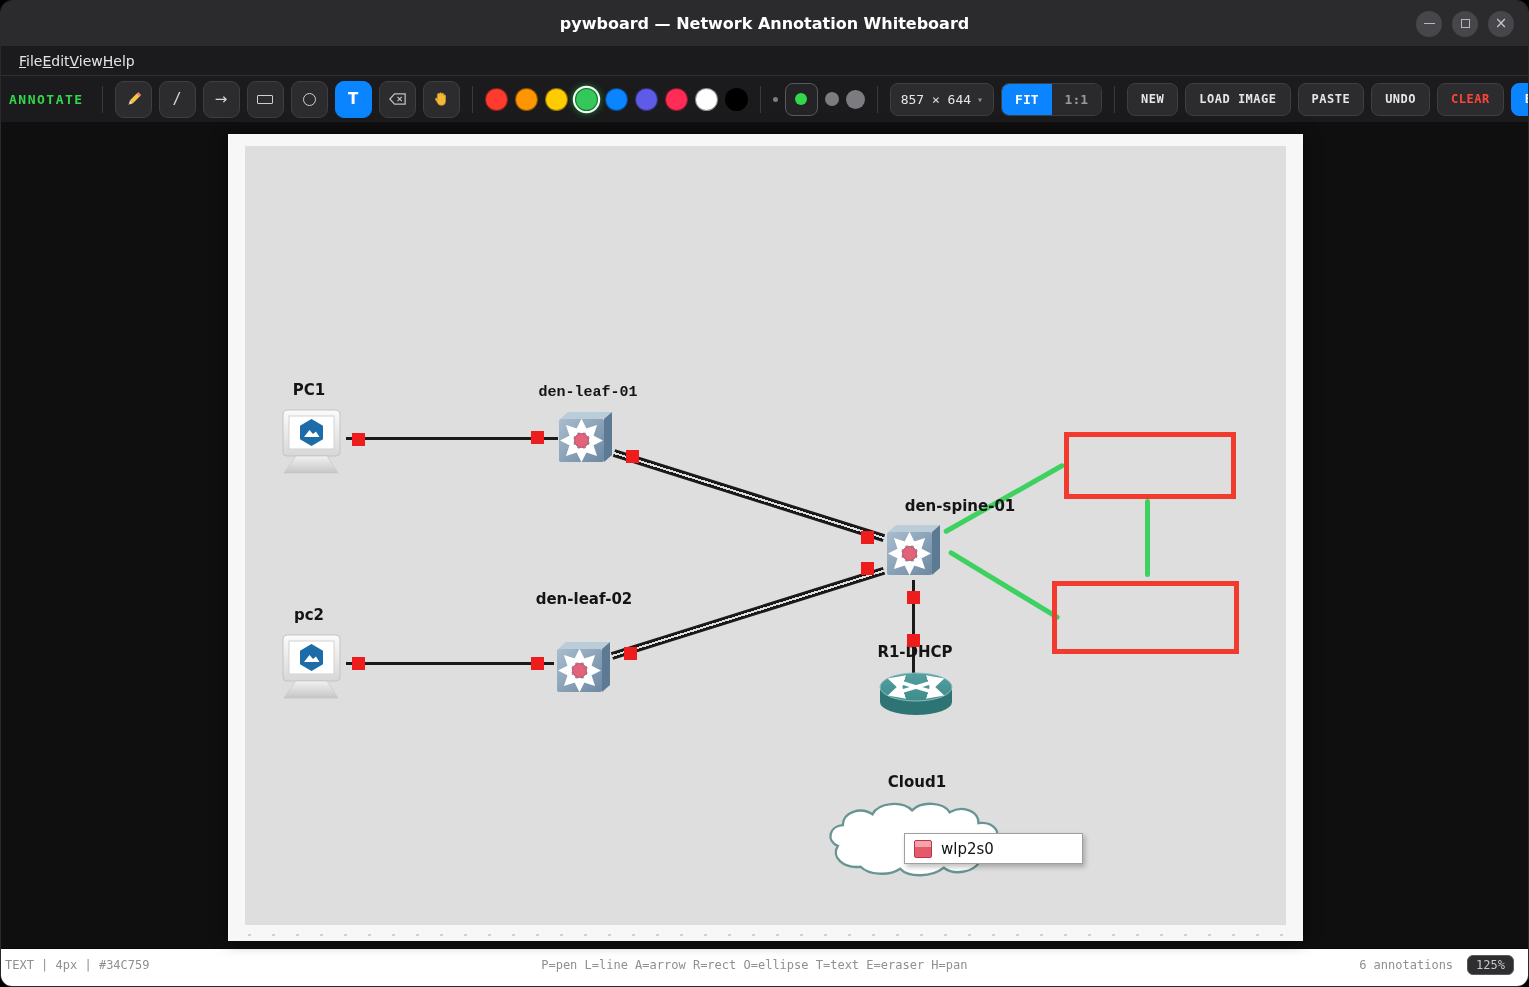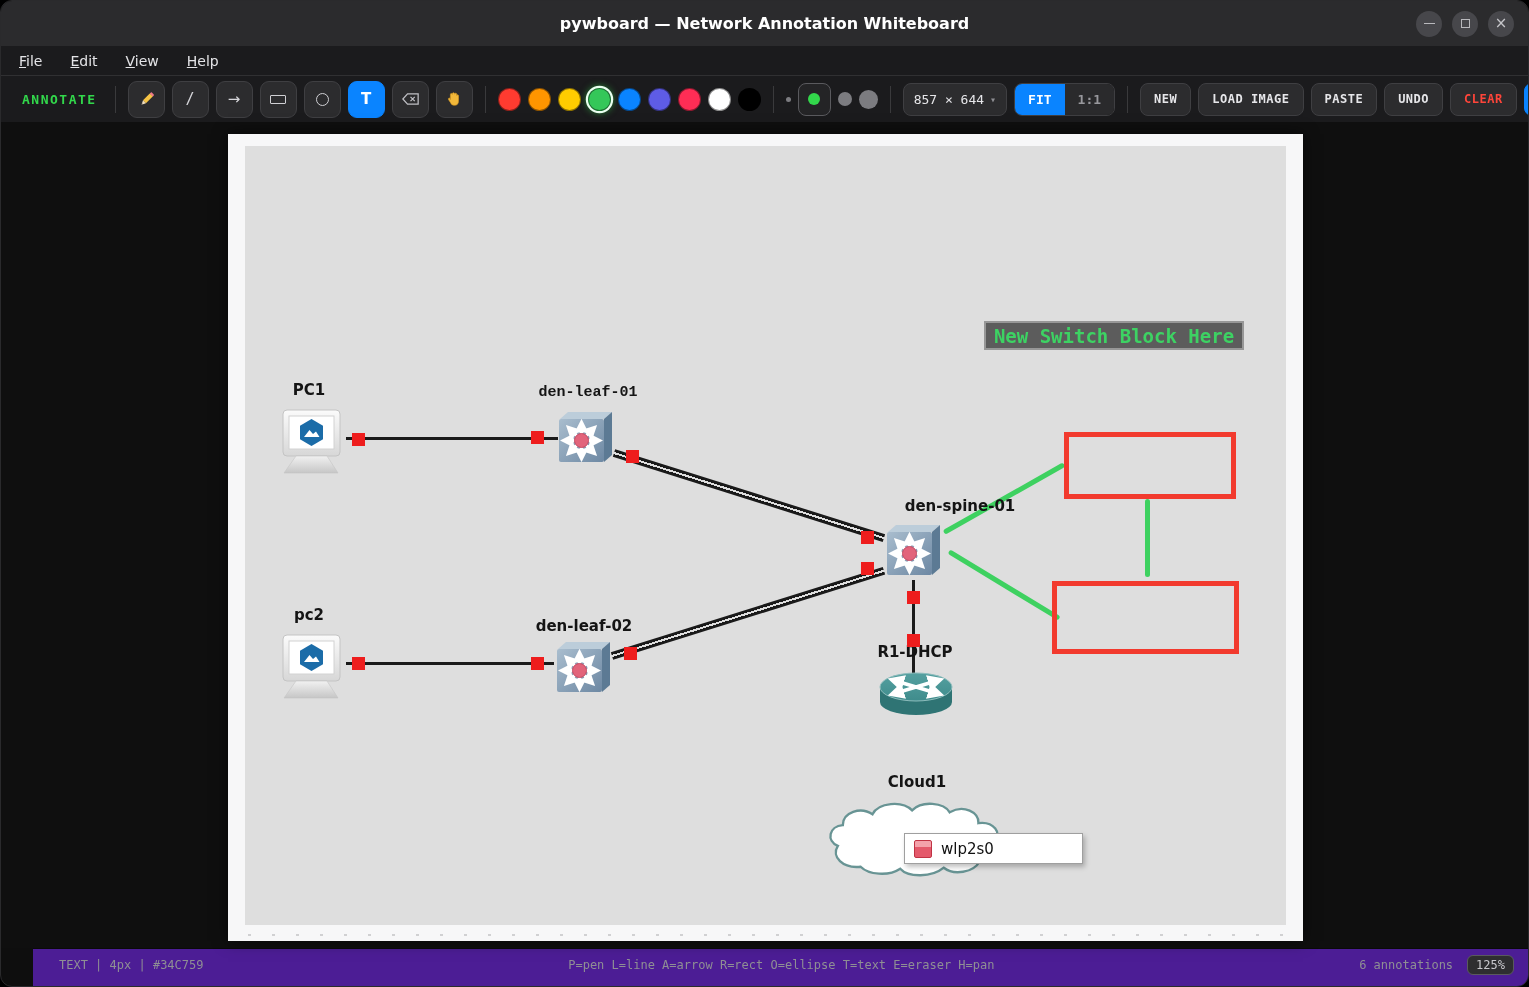--- a/index.html
+++ b/index.html
@@ -15,26 +15,26 @@
   .titlebar{height:45px;background:#2b2b2d;display:flex;align-items:center;justify-content:center;
     position:relative;flex:0 0 auto;}
   .title{color:#fff;font-weight:bold;font-size:16px;}
   .win-controls{position:absolute;right:14px;top:0;height:100%;display:flex;align-items:center;gap:10px;}
   .wbtn{width:26px;height:26px;border-radius:50%;background:#47474b;display:flex;align-items:center;
     justify-content:center;cursor:pointer;}
   .wbtn .bar{width:11px;height:1.6px;background:#b9b9bd;}
   .wbtn .sq{width:9px;height:9px;border:1.6px solid #b9b9bd;}
   .wbtn .x{color:#c6c6ca;font-size:15px;line-height:1;font-family:"DejaVu Sans",sans-serif;}
   
-  .menubar{height:30px;background:#1b1b1d;display:flex;align-items:center;padding-left:18px;gap:28px;
+  .menubar{height:30px;background:#1b1b1d;display:flex;align-items:center;padding-left:18px;
     border-bottom:1px solid #303032;flex:0 0 auto;}
   .menu-item{color:#e4e4e7;font-size:14px;cursor:pointer;}
   .menu-item::first-letter{text-decoration:underline;}
   
-  .toolbar{height:46px;background:#1b1b1d;display:flex;align-items:center;padding:0 21px;gap:7px;
+  .toolbar{height:46px;background:#1b1b1d;display:flex;align-items:center;padding:0 8px;gap:7px;
     flex:0 0 auto;}
   .mode-label{color:var(--green);font-family:"DejaVu Sans Mono","Liberation Mono",monospace;
     font-weight:bold;font-size:13px;letter-spacing:1.5px;margin-right:6px;}
   .sep{width:1px;height:27px;background:#3a3a3c;margin:0 5px;flex:0 0 auto;}
   .tool{width:37px;height:37px;background:var(--btn-bg);border:1px solid var(--btn-border);
     border-radius:9px;display:flex;align-items:center;justify-content:center;cursor:pointer;
     color:#d6d6da;font-size:15px;flex:0 0 auto;}
   .tool.active{background:var(--accent);border-color:var(--accent);color:#fff;font-weight:bold;}
   .tool .shape-rect{width:16px;height:9px;border:1.6px solid #cfcfd3;border-radius:1px;}
   .tool .shape-circ{width:13px;height:13px;border:1.6px solid #cfcfd3;border-radius:50%;}
@@ -79,22 +79,22 @@
   .anno-text{position:absolute;background:#5c5c5c;border:2px solid #979797;display:flex;align-items:center;
     justify-content:center;color:#3dd263;font-family:"DejaVu Sans Mono","Liberation Mono",monospace;
     font-weight:bold;font-size:19px;white-space:nowrap;}
   .iface-box{position:absolute;background:#fff;border:1px solid #9f9f9f;box-shadow:2px 3px 5px rgba(0,0,0,.25);
     display:flex;align-items:center;padding:0 9px;gap:9px;}
   .nic{width:18px;height:18px;border:1px solid #c03344;border-radius:2px;
     background:linear-gradient(#f4a2ab 0 40%,#e4596b 40%);}
   .iface-box span{font-size:15px;color:#111;}
   .node{position:absolute;}
   
-  .statusbar{height:38px;background:#4c1d95;border-top:1px solid #0a0a0a;display:flex;align-items:center;
-    padding:0 14px 6px 26px;color:#8f8f94;font-size:12px;flex:0 0 auto;margin-left:32px;}
+  .statusbar{height:38px;background:#ffffff;border-top:1px solid #0a0a0a;display:flex;align-items:center;
+    padding:0 14px 6px 4px;color:#8f8f94;font-size:12px;flex:0 0 auto;}
   .statusbar .mid{flex:1;text-align:center;}
   .zoom-badge{margin-left:14px;border:1px solid #5a5a5e;background:#2e2e30;border-radius:6px;
     padding:2px 8px;color:#c8c8cc;}
 </style>
 </head>
 <body>
 
 <svg width="0" height="0" style="position:absolute">
   <defs>
     <marker id="mk-w" markerWidth="4.6" markerHeight="4.6" refX="2.2" refY="2.3" orient="auto-start-reverse">
@@ -234,21 +234,20 @@
         <div class="link double" style="left:367px;top:506px;width:285px;transform:rotate(-17.4deg);"></div>
         <div class="vlink" style="left:667px;top:434px;height:104px;"></div>
 
         <div class="gline" style="left:699px;top:384px;width:138px;transform:rotate(-29.5deg);"></div>
         <div class="gline" style="left:704px;top:403px;width:129px;transform:rotate(31.3deg);"></div>
         <div class="gvline" style="left:900px;top:353px;height:78px;"></div>
 
         <div class="anno-rect" style="left:819px;top:286px;width:172px;height:67px;"></div>
         <div class="anno-rect" style="left:807px;top:435px;width:187px;height:73px;"></div>
 
-        <div class="anno-text" style="left:739px;top:175px;width:260px;height:29px;">New Switch Block Here</div>
 
         <div class="node-label" style="left:64px;top:235px;">PC1</div>
         <div class="node" style="left:28px;top:260px;">
           <svg width="73" height="69" viewBox="0 0 73 69">
             <rect x="10" y="4" width="57" height="46" rx="4" fill="url(#g-mon)" stroke="#c4c4c4"></rect>
             <rect x="16" y="10" width="45" height="33" fill="#ffffff" stroke="#d2d2d2"></rect>
             <polygon points="38.5,13 50,19.8 50,33.2 38.5,40 27,33.2 27,19.8" fill="#1b6ca8"></polygon>
             <path d="M31,31 L36.5,24 L40,28 L43,25.5 L46.5,31 Z" fill="#fff"></path>
             <path d="M23,50 L54,50 L65,67 L11,67 Z" fill="url(#g-base)" stroke="#c4c4c4" stroke-width="0.6"></path>
           </svg>
@@ -278,21 +277,21 @@
                 <line x1="25.5" y1="31.5" x2="40" y2="31.5"></line>
               <line x1="25.5" y1="31.5" x2="15" y2="21"></line>
                 <line x1="25.5" y1="31.5" x2="36" y2="21"></line>
               <line x1="25.5" y1="31.5" x2="15" y2="42"></line>
                 <line x1="25.5" y1="31.5" x2="36" y2="42"></line>
             </g>
             <circle cx="25.5" cy="31.5" r="7" fill="#e2647b" stroke="#c44a63"></circle>
           </svg>
         </div>
 
-        <div class="node-label" style="left:339px;top:444px;margin-top:27px;">den-leaf-02</div>
+        <div class="node-label" style="left:339px;top:444px;">den-leaf-02</div>
         <div class="node" style="left:309px;top:493px;">
           <svg width="58" height="58" viewBox="0 0 58 58">
             <polygon points="4,10 12,3 56,3 48,10" fill="#bccdda"></polygon>
             <polygon points="48,10 56,3 56,46 48,53" fill="#5c7a94"></polygon>
             <rect x="3" y="10" width="45" height="43" rx="2" fill="url(#g-sw)"></rect>
             <g stroke="#fff" stroke-width="3" marker-end="url(#mk-w)">
               <line x1="25.5" y1="31.5" x2="25.5" y2="17"></line>
                 <line x1="25.5" y1="31.5" x2="25.5" y2="46"></line>
               <line x1="25.5" y1="31.5" x2="11" y2="31.5"></line>
                 <line x1="25.5" y1="31.5" x2="40" y2="31.5"></line>

